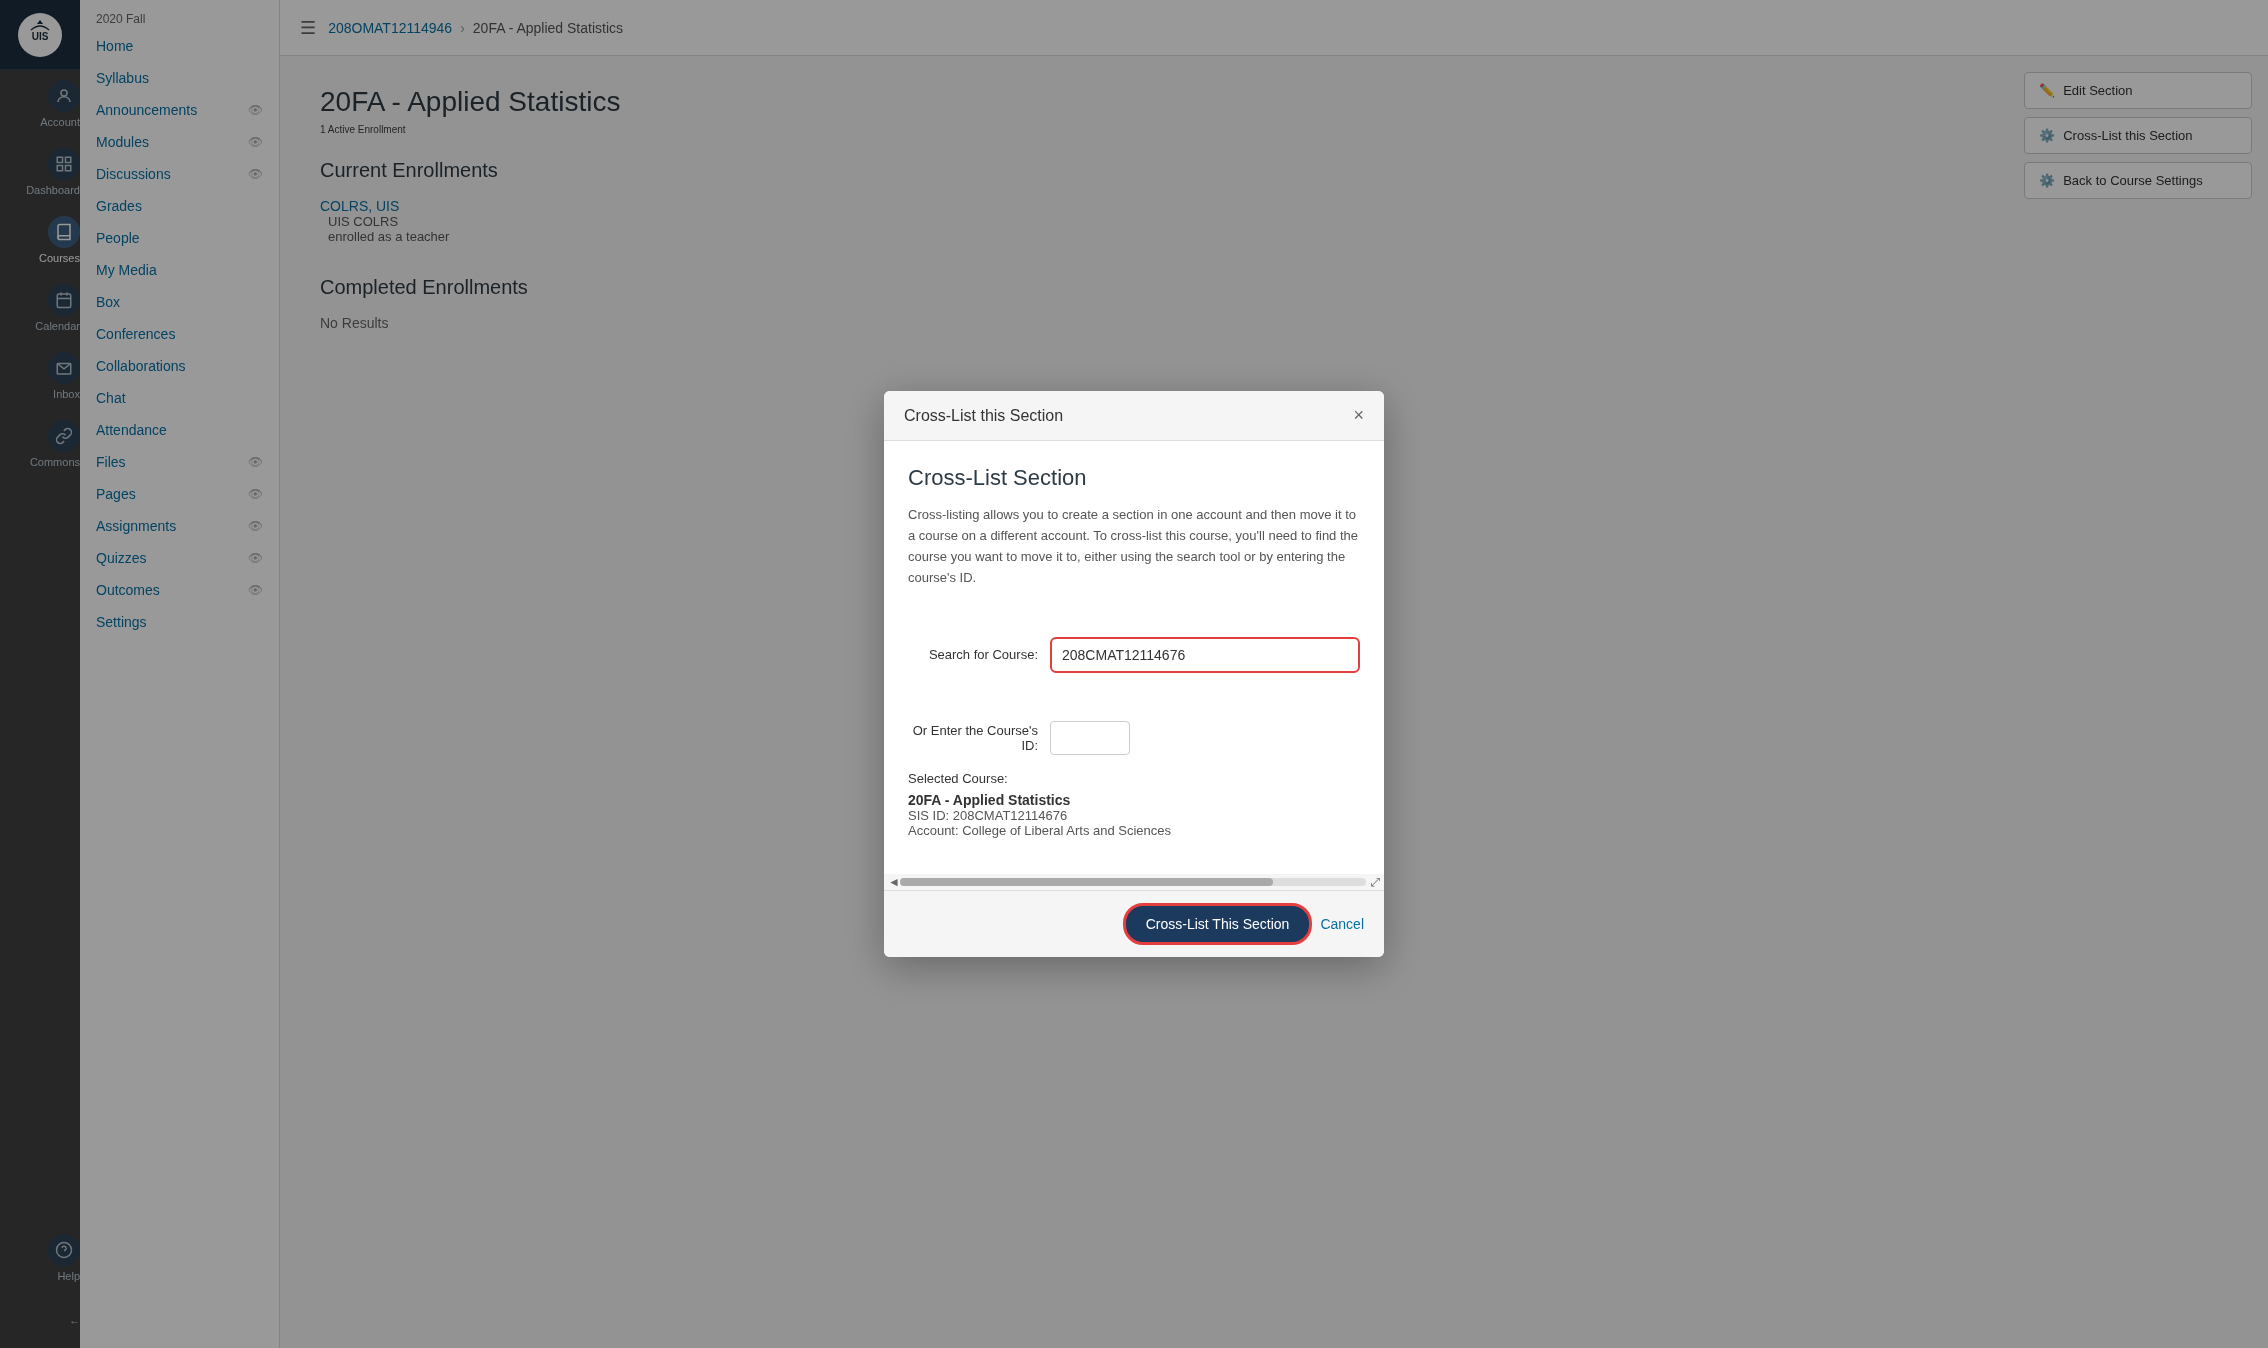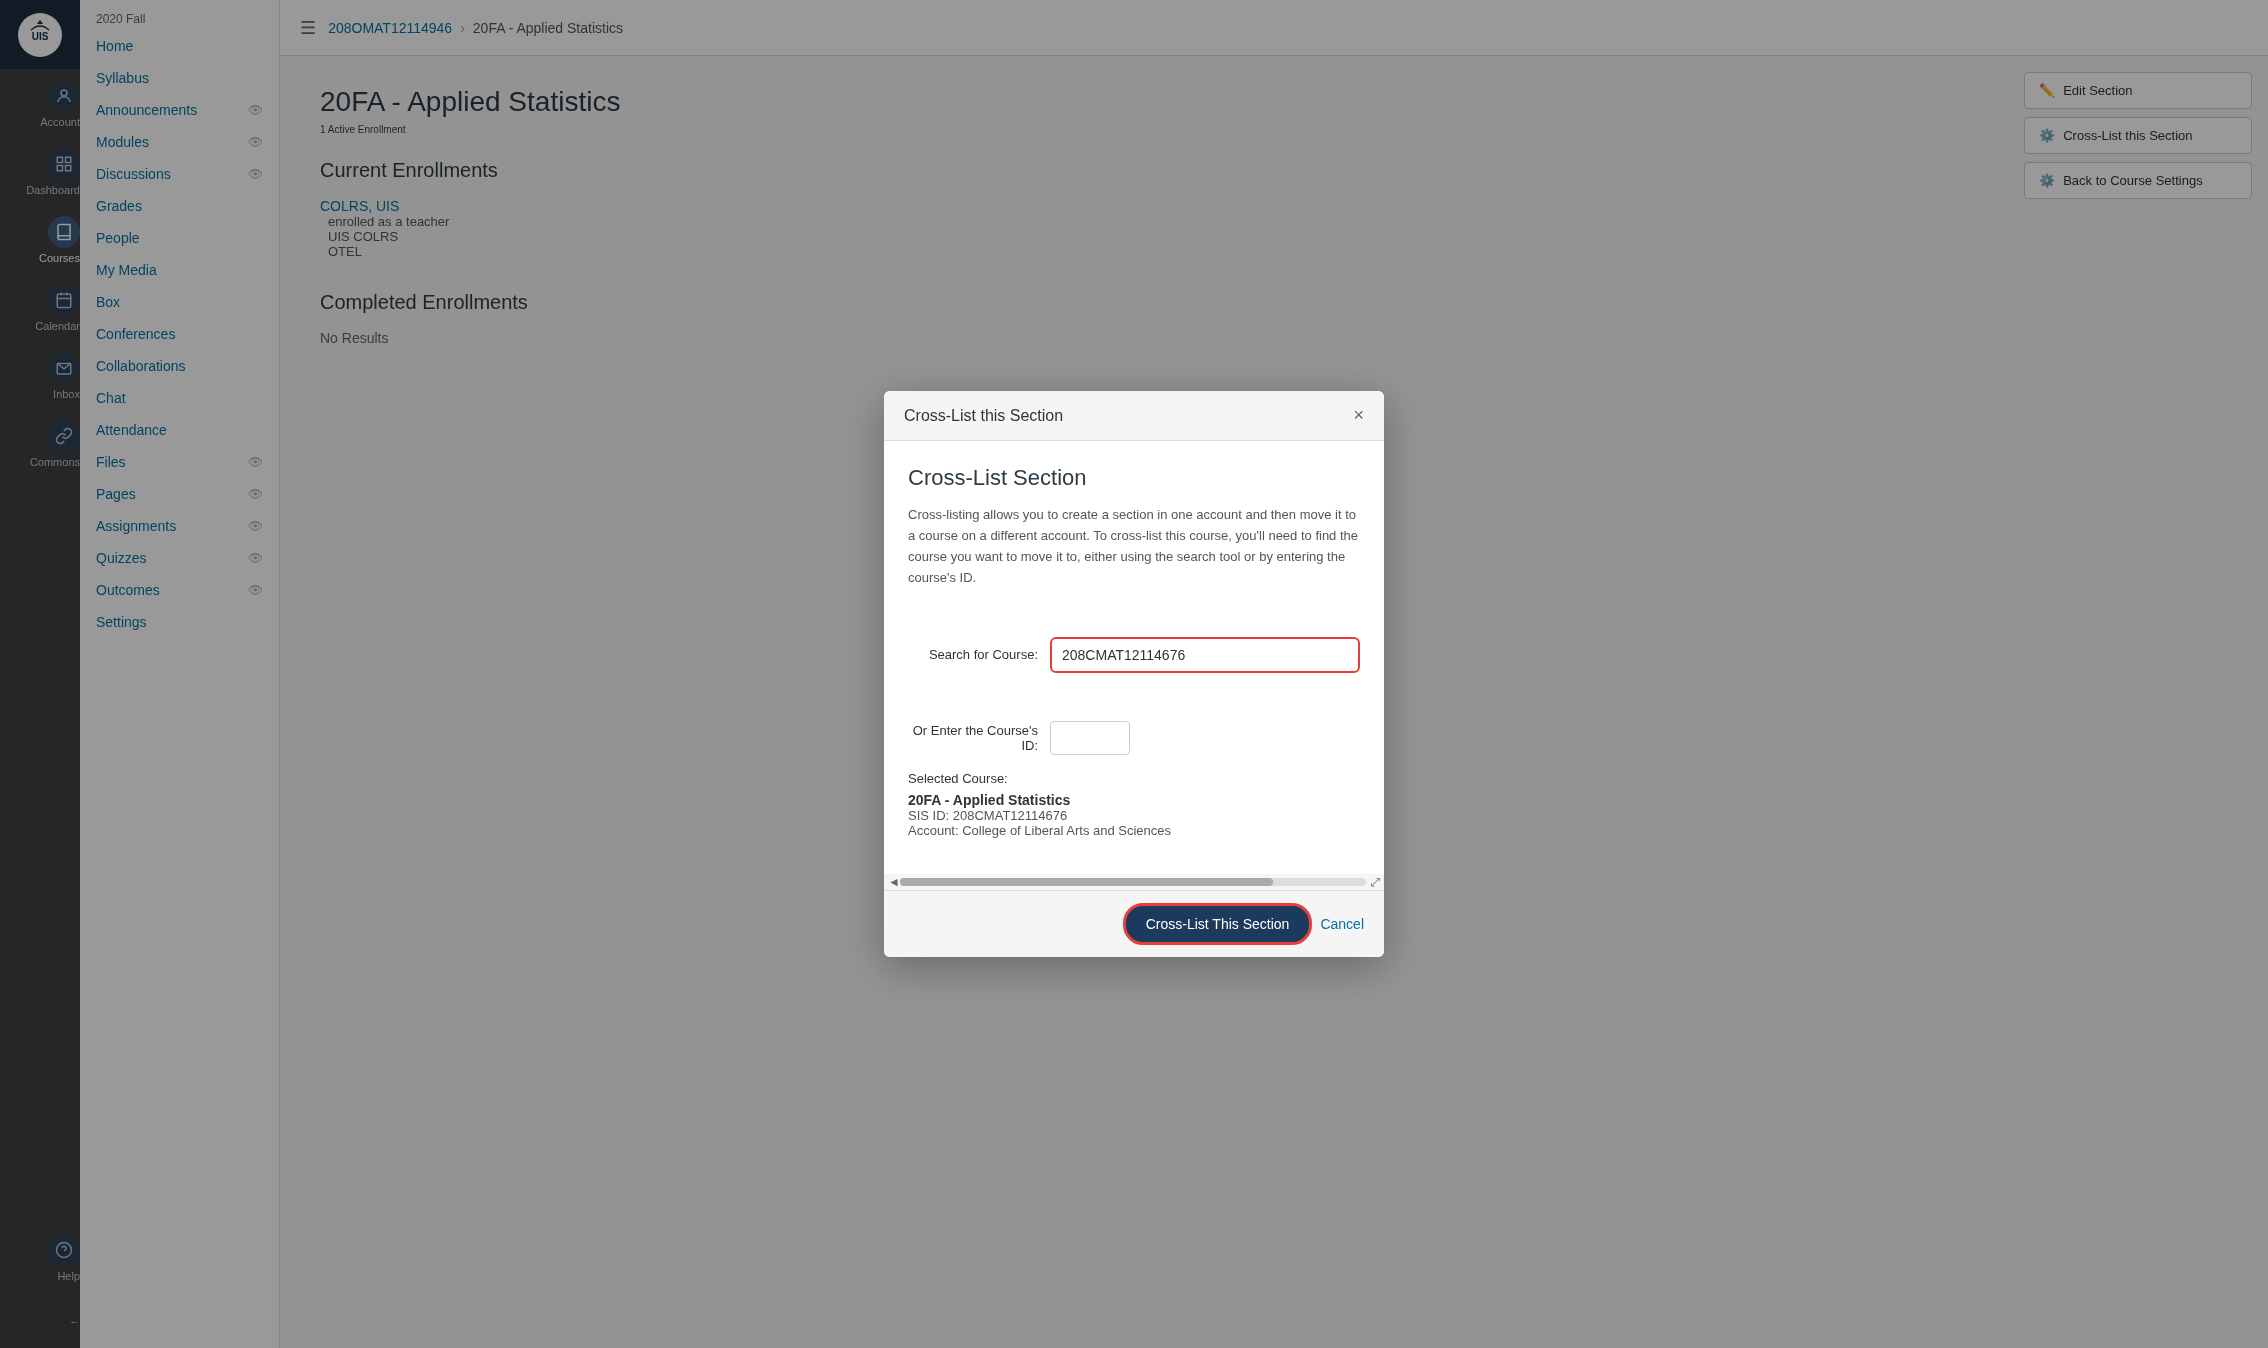--- a/index.html
+++ b/index.html
@@ -431,23 +431,22 @@
 
   <div class="page-area">
     <div class="page-main">
       <h1 class="page-title">20FA - Applied Statistics</h1>
       <p class="page-subtitle">1 Active Enrollment</p>
 
       <h2 class="section-heading">Current Enrollments</h2>
 
       <div class="enrollment-item">
         <div class="enrollment-name">COLRS, UIS</div>
+        <div class="enrollment-sub">UIS COLRS</div>
         <div class="enrollment-sub">enrolled as a teacher</div>
-        <div class="enrollment-sub">UIS COLRS</div>
-        <div class="enrollment-sub">OTEL</div>
       </div>
 
       <h2 class="section-heading" style="margin-top: 32px;">Completed Enrollments</h2>
       <p class="no-results">No Results</p>
     </div>
 
     <div class="right-sidebar">
       <button class="sidebar-action-btn">
         <span>✏️</span>
         <span>Edit Section</span>

